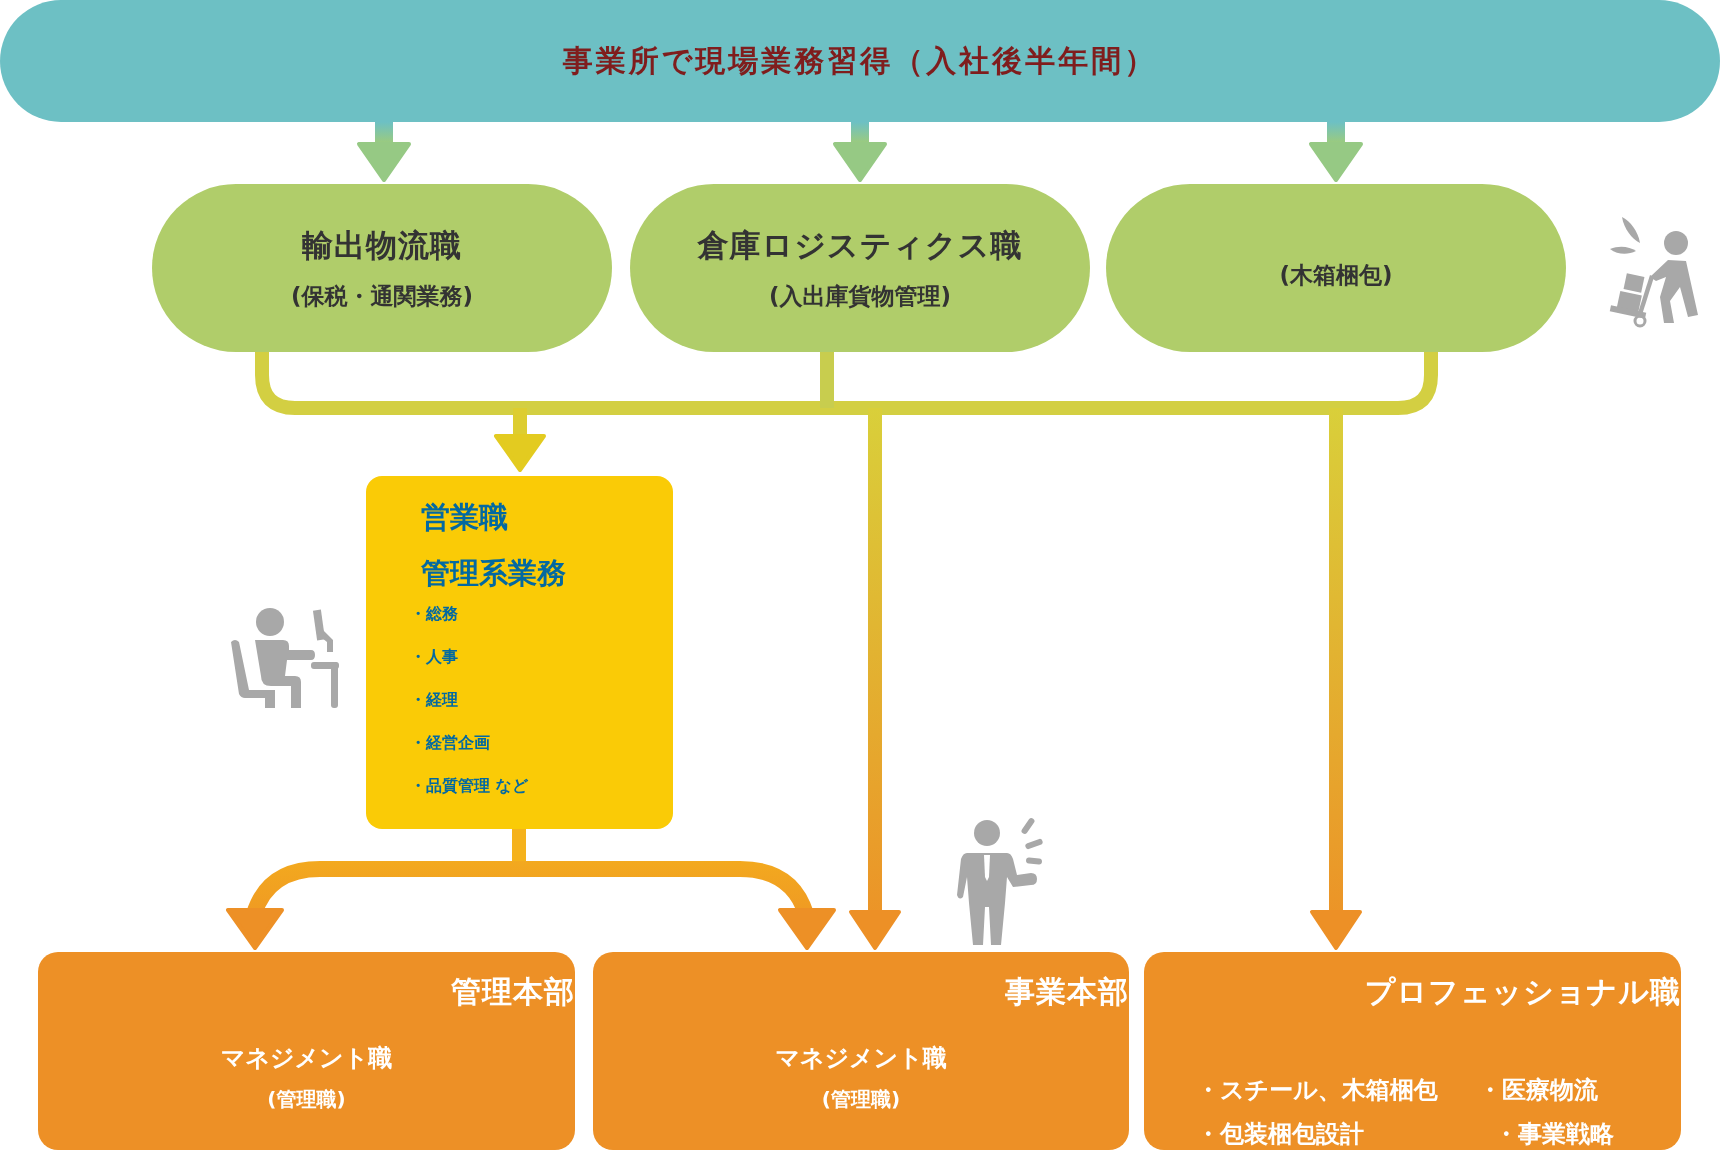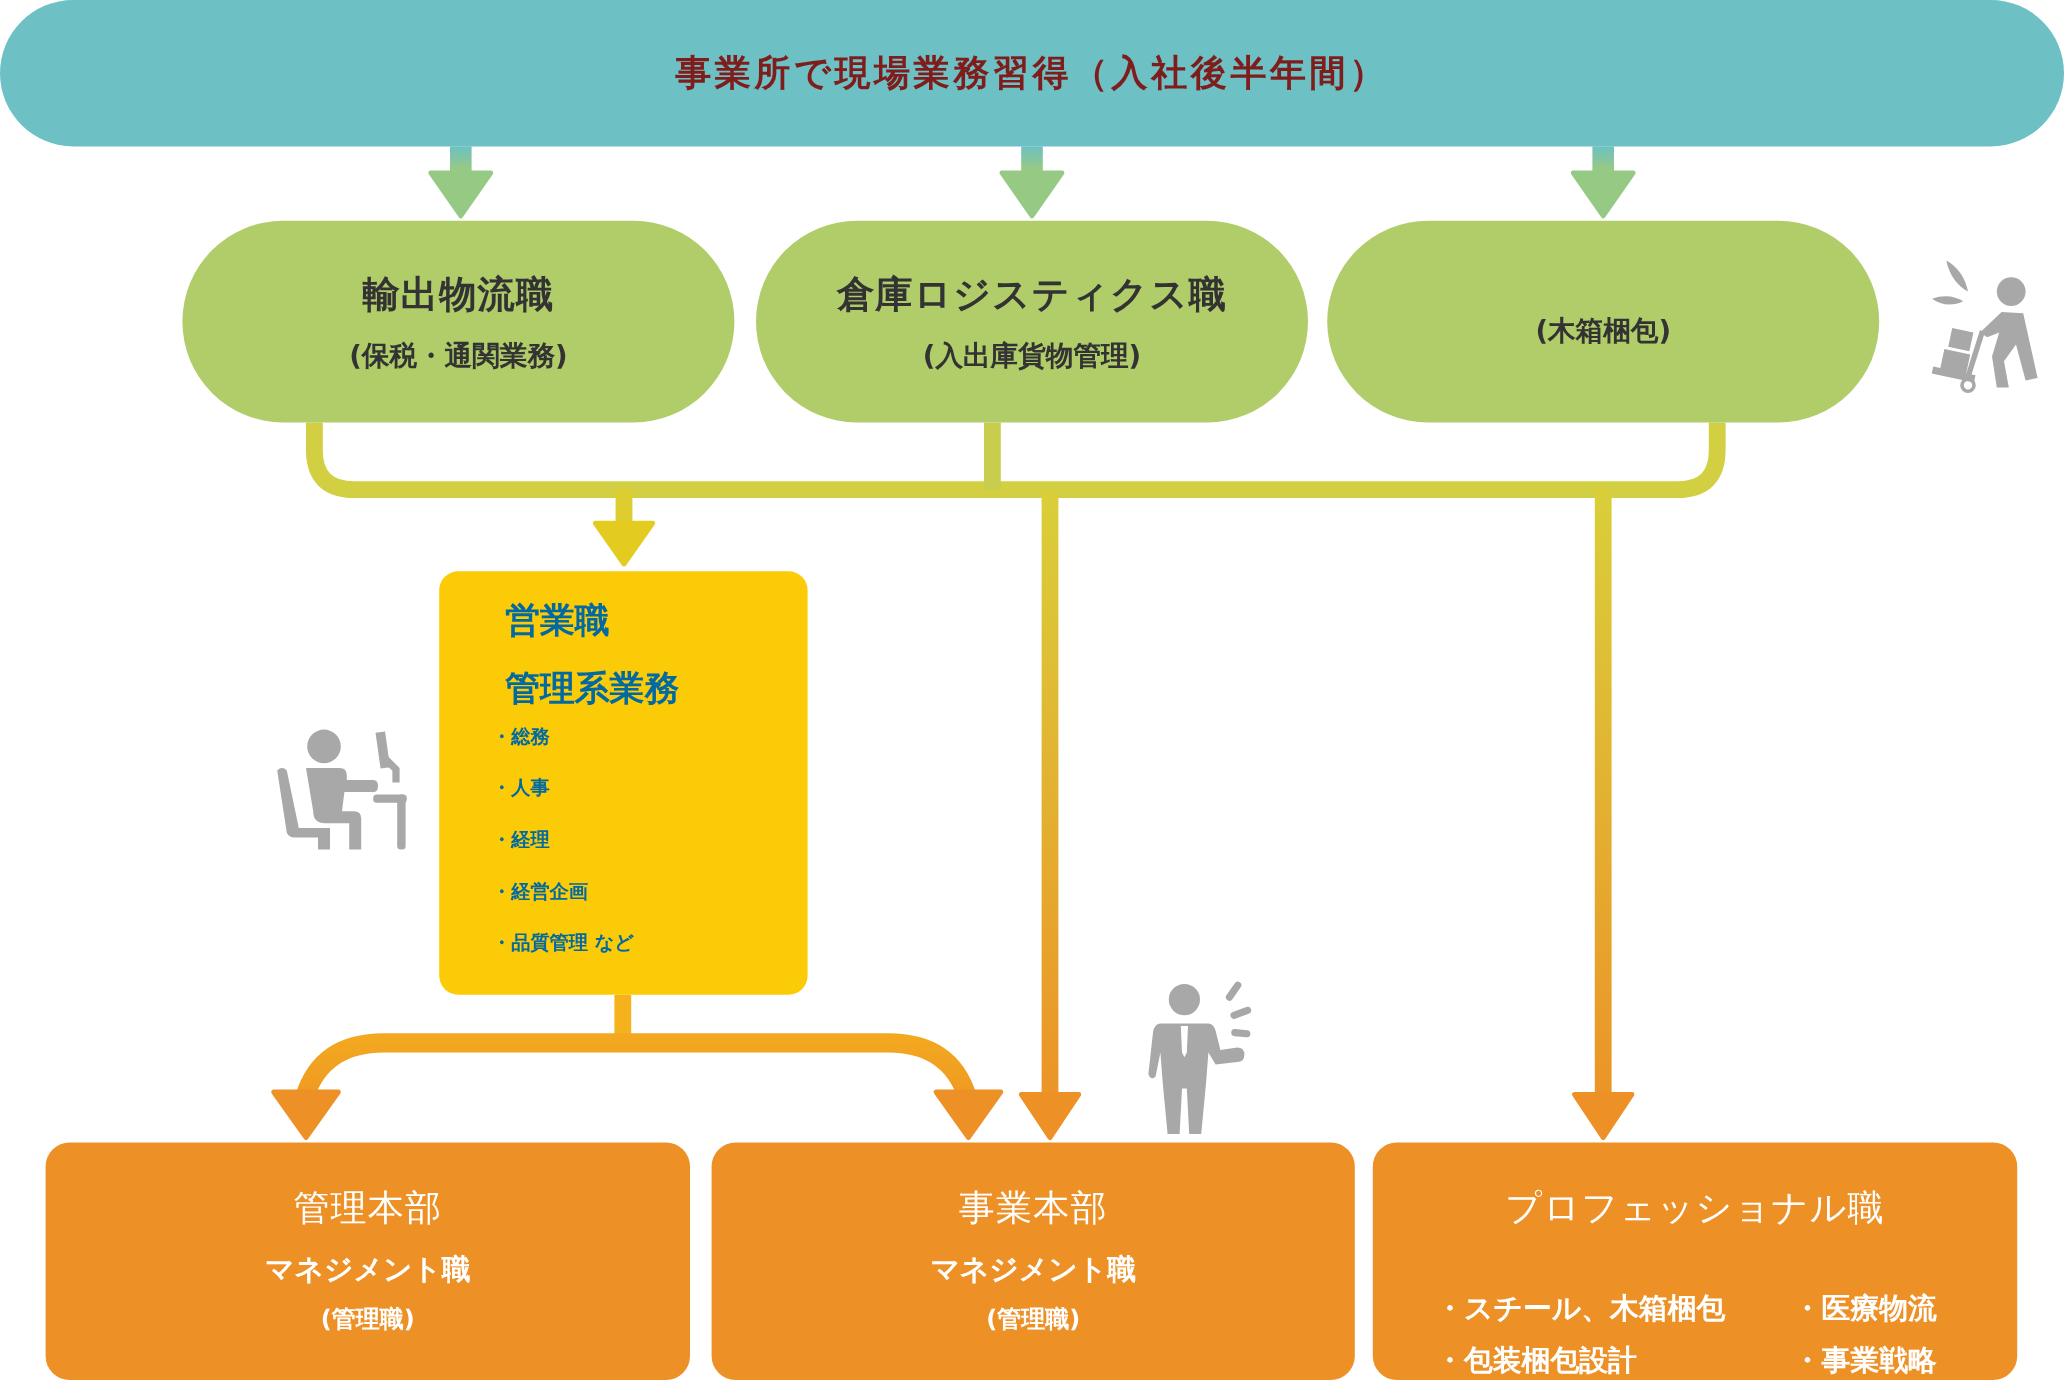--- a/index.html
+++ b/index.html
@@ -10,21 +10,21 @@
               display:flex; align-items:center; justify-content:center; }
   .pill-top span { font-size:30px; font-weight:bold; color:#7f1d1d; letter-spacing:3px; }
   .green { top:184px; height:168px; width:460px; background:#B0CD6A; border-radius:84px;
            display:flex; flex-direction:column; align-items:center; justify-content:center; color:#333; }
   .green .t { font-size:31px; font-weight:bold; letter-spacing:1px; }
   .green .s { font-size:23px; font-weight:bold; margin-top:14px; }
   .yellow { left:366px; top:476px; width:307px; height:353px; background:#FACB06; border-radius:16px; color:#0369a1; }
   .yellow .h { position:absolute; left:55px; font-size:29px; font-weight:bold; }
   .yellow .li { position:absolute; left:44px; font-size:16px; font-weight:bold; }
   .orange { top:952px; height:198px; background:#ED9026; border-radius:20px; color:#fff; text-align:center; }
-  .orange .t { position:absolute; left:0; right:0; top:35px; font-size:30px; font-weight:normal; letter-spacing:1px; }
+  .orange .t { position:absolute; left:0; right:0; top:20px; font-size:30px; font-weight:bold; letter-spacing:1px;text-align:right; }
   .orange .s1 { position:absolute; left:0; right:0; top:90px; font-size:24px; font-weight:bold; }
   .orange .s2 { position:absolute; left:0; right:0; top:134px; font-size:20px; font-weight:bold; }
   .orange .b { position:absolute; font-size:24px; font-weight:bold; text-align:right;margin-top:32px; }
   svg.lines { position:absolute; left:0; top:0; }
 </style>
 </head>
 <body>
 
 <svg class="lines" width="1720" height="1152">
   <defs>
@@ -149,16 +149,16 @@
   <div class="s2">(管理職)</div>
 </div>
 <div class="abs orange" style="left:593px; width:536px;">
   <div class="t">事業本部</div>
   <div class="s1">マネジメント職</div>
   <div class="s2">(管理職)</div>
 </div>
 <div class="abs orange" style="left:1144px; width:537px;">
   <div class="t">プロフェッショナル職</div>
   <div class="b" style="left:52px; top:90px;">・スチール、木箱梱包</div>
-  <div class="b" style="left:350px; top:90px;">・医療物流</div>
+  <div class="b" style="left:334px; top:90px;">・医療物流</div>
   <div class="b" style="left:52px; top:134px;">・包装梱包設計</div>
   <div class="b" style="left:350px; top:134px;">・事業戦略</div>
 </div>
 
 </body></html>

